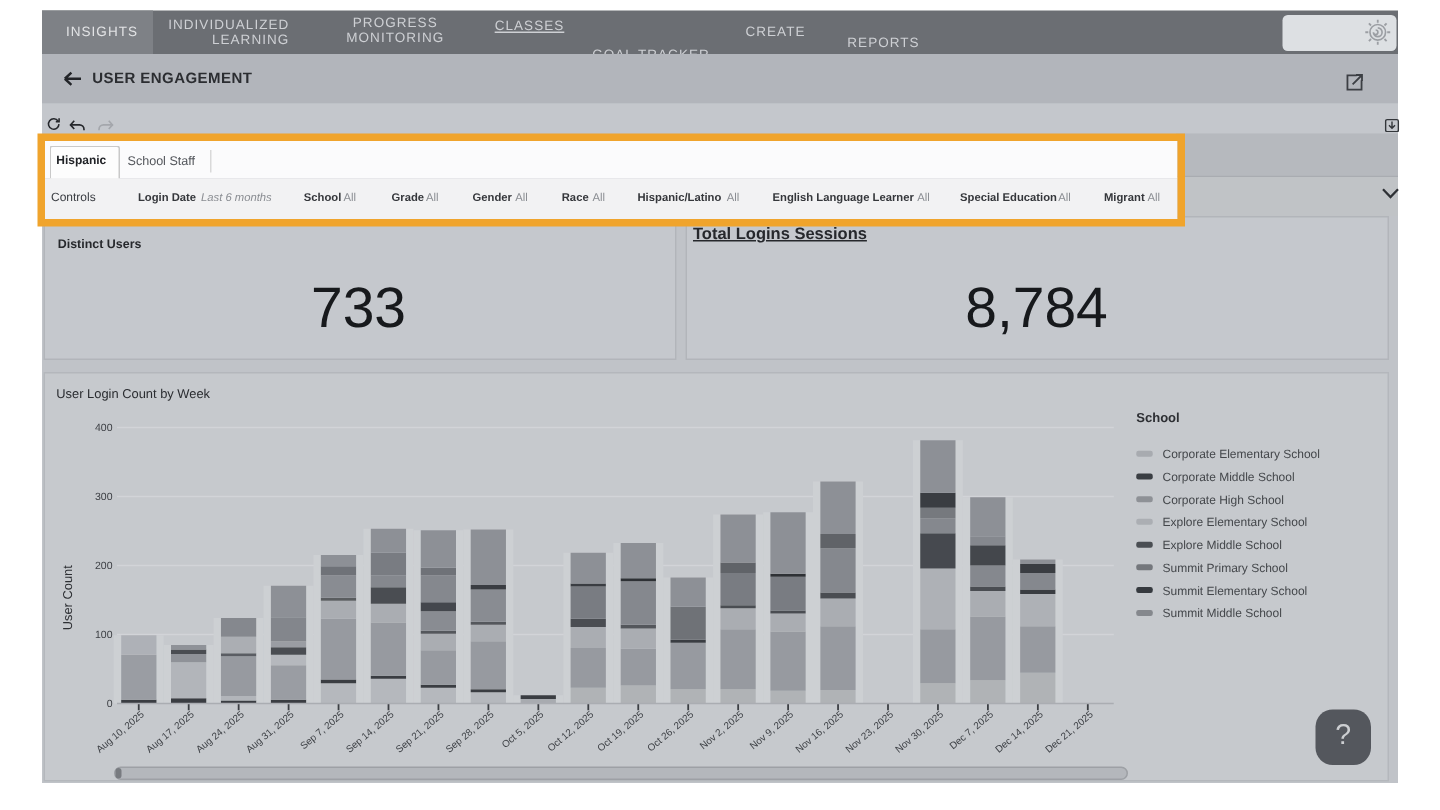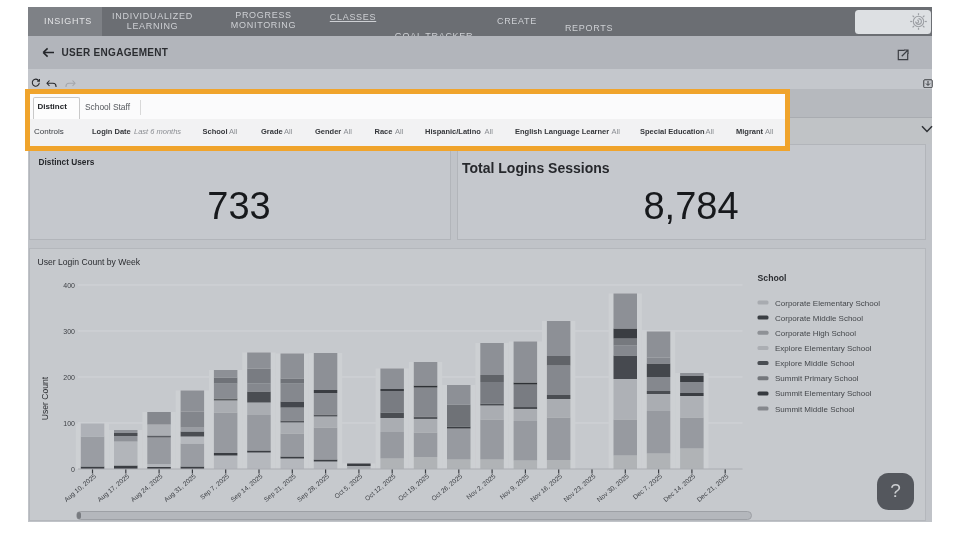--- a/index.html
+++ b/index.html
@@ -4,21 +4,21 @@
   html,body{margin:0;padding:0;background:#fff;}
   body{width:960px;height:540px;position:relative;overflow:hidden;
        font-family:"Liberation Sans",sans-serif;}
   .abs{position:absolute;}
 </style></head>
 <body>
 <div class="abs" style="left:27.5px;top:35.5px;width:904px;height:486.5px;background:#c0c3c8;"></div>
 <div class="abs" style="left:27.5px;top:7px;width:904px;height:28.5px;background:#6b6e73;"></div>
 <div class="abs" style="left:27.5px;top:7px;width:74px;height:28.5px;background:#7e8186;"></div>
 <div class="abs" style="left:-2px;top:7px;width:140px;height:28.5px;display:flex;align-items:center;justify-content:center;text-align:center;color:#e2e3e5;font-size:9px;line-height:10.5px;letter-spacing:0.7px;">INSIGHTS</div>
-<div class="abs" style="left:82.5px;top:7px;width:140px;height:28.5px;display:flex;align-items:center;justify-content:center;text-align:center;color:#ced0d4;font-size:9px;line-height:10.5px;letter-spacing:0.7px;">INDIVIDUALIZED<br>LEARNING</div>
+<div class="abs" style="left:82.5px;top:7px;width:140px;height:28.5px;display:flex;align-items:center;justify-content:center;text-align:right;color:#ced0d4;font-size:9px;line-height:10.5px;letter-spacing:0.7px;">INDIVIDUALIZED<br>LEARNING</div>
 <div class="abs" style="left:193.5px;top:7px;width:140px;height:26px;display:flex;align-items:center;justify-content:center;text-align:center;color:#ced0d4;font-size:9px;line-height:10.5px;letter-spacing:0.7px;">PROGRESS<br>MONITORING</div>
 <div class="abs" style="left:283px;top:7px;width:140px;height:21px;display:flex;align-items:center;justify-content:center;text-align:center;color:#ced0d4;font-size:9px;line-height:10.5px;letter-spacing:0.7px;text-decoration:underline;">CLASSES</div>
 <div class="abs" style="left:364px;top:22px;width:140px;height:28.5px;display:flex;align-items:center;justify-content:center;text-align:center;color:#ced0d4;font-size:9px;line-height:10.5px;letter-spacing:0.7px;">GOAL TRACKER</div>
 <div class="abs" style="left:447px;top:7px;width:140px;height:28.5px;display:flex;align-items:center;justify-content:center;text-align:left;color:#ced0d4;font-size:9px;line-height:10.5px;letter-spacing:0.7px;">CREATE</div>
 <div class="abs" style="left:519px;top:7px;width:140px;height:43px;display:flex;align-items:center;justify-content:center;text-align:center;color:#ced0d4;font-size:9px;line-height:10.5px;letter-spacing:0.7px;">REPORTS</div>
 <div class="abs" style="left:855px;top:9.5px;width:76px;height:24.5px;background:#dde0e3;border-radius:3.5px;"></div>
 <div class="abs" style="left:858px;top:9.5px;width:52px;height:24.5px;display:flex;align-items:center;color:#222428;font-size:8.6px;font-weight:700;letter-spacing:0.1px;margin-top:20px;">Classworks</div>
 <svg class="abs" style="left:909px;top:12px;" width="19" height="19" viewBox="0 0 19 19">
  <g stroke="#9b9ea3" fill="none" stroke-width="1.1">
   <circle cx="9.5" cy="9.5" r="5.2"></circle>
@@ -66,27 +66,27 @@
  </g>
   </svg>
 <div class="abs" style="left:784px;top:88.5px;width:147.5px;height:28.5px;background:#b6b9be;"></div>
 <div class="abs" style="left:784px;top:117px;width:147.5px;height:26.5px;background:#c0c3c6;border-top:1px solid #a9acb1;box-sizing:border-box;"></div>
 <svg class="abs" style="left:920.5px;top:125px;" width="12" height="8" viewBox="0 0 12 8">
  <path d="M1 1.2 L6 6.4 L11 1.2" stroke="#2e3135" stroke-width="1.5" fill="none"></path>
 </svg>
 <div class="abs" style="left:29px;top:143.5px;width:421.5px;height:96.5px;background:#c5c8cd;border:1px solid #b2b5ba;box-sizing:border-box;"></div>
 <div class="abs" style="left:456.5px;top:143.5px;width:469px;height:96.5px;background:#c5c8cd;border:1px solid #b2b5ba;box-sizing:border-box;"></div>
 <div class="abs" style="left:38.5px;top:157px;font-size:8.3px;font-weight:700;color:#26282c;">Distinct Users</div>
-<div class="abs" style="left:462px;top:160px;font-size:14px;font-weight:700;color:#26282c;">Total Logins Sessions</div>
+<div class="abs" style="left:462px;top:150px;font-size:11px;font-weight:700;color:#26282c;text-decoration:underline;">Total Logins Sessions</div>
 <div class="abs" style="left:139px;top:186.8px;width:200px;text-align:center;font-size:38px;line-height:38px;color:#17191c;">733</div>
 <div class="abs" style="left:591px;top:186.8px;width:200px;text-align:center;font-size:38px;line-height:38px;color:#17191c;">8,784</div>
 <div class="abs" style="left:29.5px;top:93.5px;width:755px;height:25.5px;background:#fbfbfc;"></div>
 <div class="abs" style="left:29.5px;top:119px;width:755px;height:27.3px;background:#f2f2f3;"></div>
 <div class="abs" style="left:32.5px;top:97px;width:47px;height:22px;background:#fdfdfd;border:1px solid #c9c9c9;border-bottom:none;border-radius:2px 2px 0 0;box-sizing:border-box;"></div>
-<div class="abs" style="left:37.5px;top:102px;font-size:8px;font-weight:700;color:#212327;">Distinct</div>
+<div class="abs" style="left:37.5px;top:102px;font-size:8px;font-weight:700;color:#212327;">Hispanic</div>
 <div class="abs" style="left:85px;top:102px;font-size:8.4px;color:#54575c;">School Staff</div>
 <div class="abs" style="left:139.5px;top:100px;width:1px;height:15px;background:#d9d9d9;"></div>
 <div class="abs" style="left:34px;top:126.5px;font-size:8px;color:#3a3d42;">Controls</div>
 <div class="abs" style="left:92px;top:126.5px;font-size:7.5px;font-weight:700;color:#35373b;">Login Date</div>
 <div class="abs" style="left:134px;top:126.5px;font-size:7.5px;color:#8a8d92;font-style:italic;">Last 6 months</div>
 <div class="abs" style="left:202.5px;top:126.5px;font-size:7.5px;font-weight:700;color:#35373b;">School</div>
 <div class="abs" style="left:229px;top:126.5px;font-size:7.5px;color:#8a8d92;">All</div>
 <div class="abs" style="left:261px;top:126.5px;font-size:7.5px;font-weight:700;color:#35373b;">Grade</div>
 <div class="abs" style="left:284px;top:126.5px;font-size:7.5px;color:#8a8d92;">All</div>
 <div class="abs" style="left:315px;top:126.5px;font-size:7.5px;font-weight:700;color:#35373b;">Gender</div>

